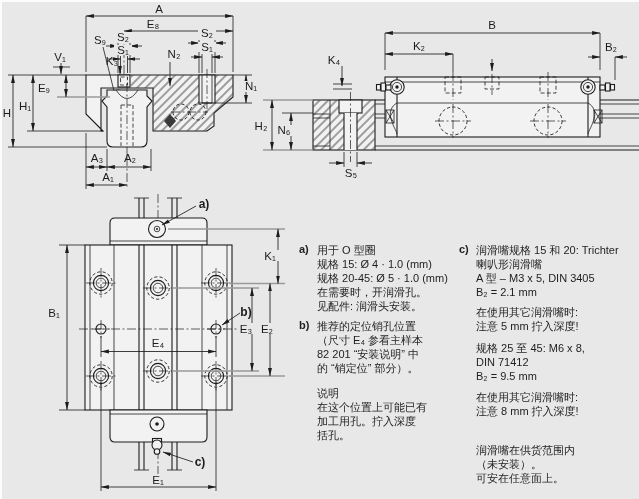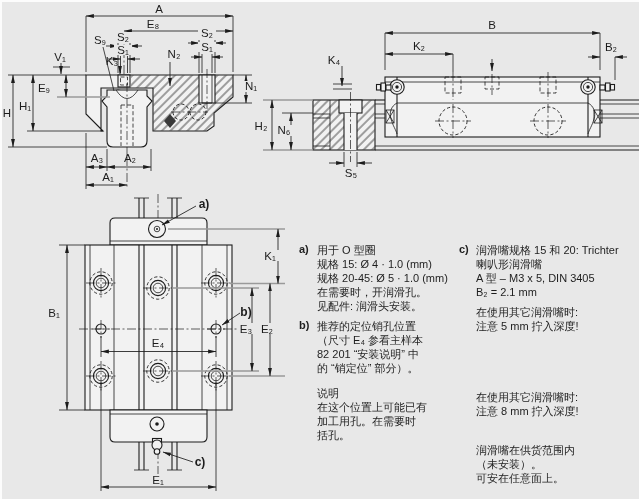--- a/index.html
+++ b/index.html
@@ -391,29 +391,32 @@
 见配件: 润滑头安装。</div>
 
 <div class="mk-html" style="left:299px;top:319px;">b)</div>
 <div class="note" style="left:317px;top:319px;">推荐的定位销孔位置
 （尺寸 E₄ 参看主样本
 82 201 “安装说明” 中
 的 “销定位” 部分）。</div>
 
 <div class="note" style="left:317px;top:386px;">说明
 在这个位置上可能已有
-加工用孔。在需要时
+加工用孔。拧入深度
 括孔。</div>
 
 <div class="mk-html" style="left:459px;top:243px;">c)</div>
 <div class="note" style="left:476px;top:243px;">润滑嘴规格 15 和 20: Trichter
 喇叭形润滑嘴
 A 型 – M3 x 5, DIN 3405
 B₂ = 2.1 mm</div>
 <div class="note" style="left:476px;top:305px;">在使用其它润滑嘴时:
 注意 5 mm 拧入深度!</div>
+<div class="note" style="left:476px;top:341px;">规格 25 至 45: M6 x 8,
+DIN 71412
+B₂ = 9.5 mm</div>
 <div class="note" style="left:476px;top:390px;">在使用其它润滑嘴时:
 注意 8 mm 拧入深度!</div>
 <div class="note" style="left:476px;top:443px;">润滑嘴在供货范围内
 （未安装）。
 可安在任意面上。</div>
 
 </div>
 
 </body></html>

